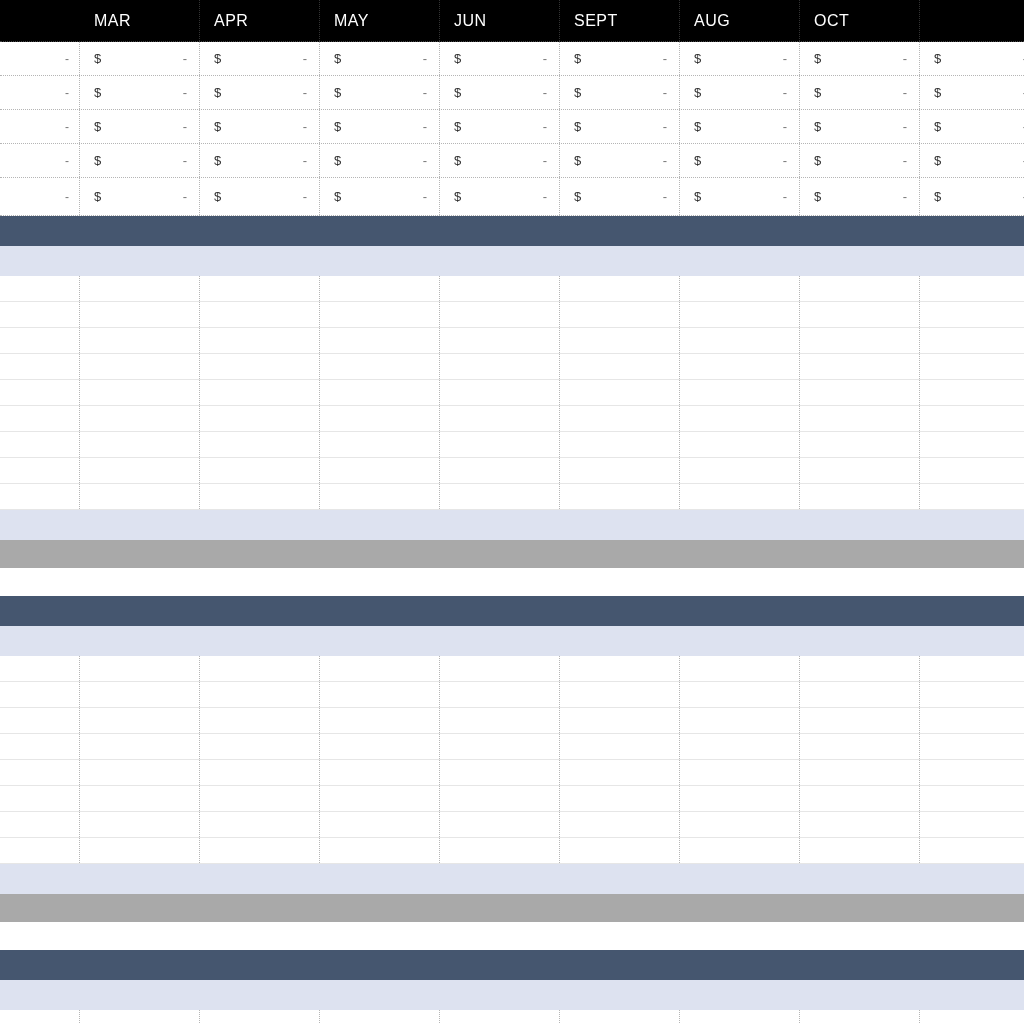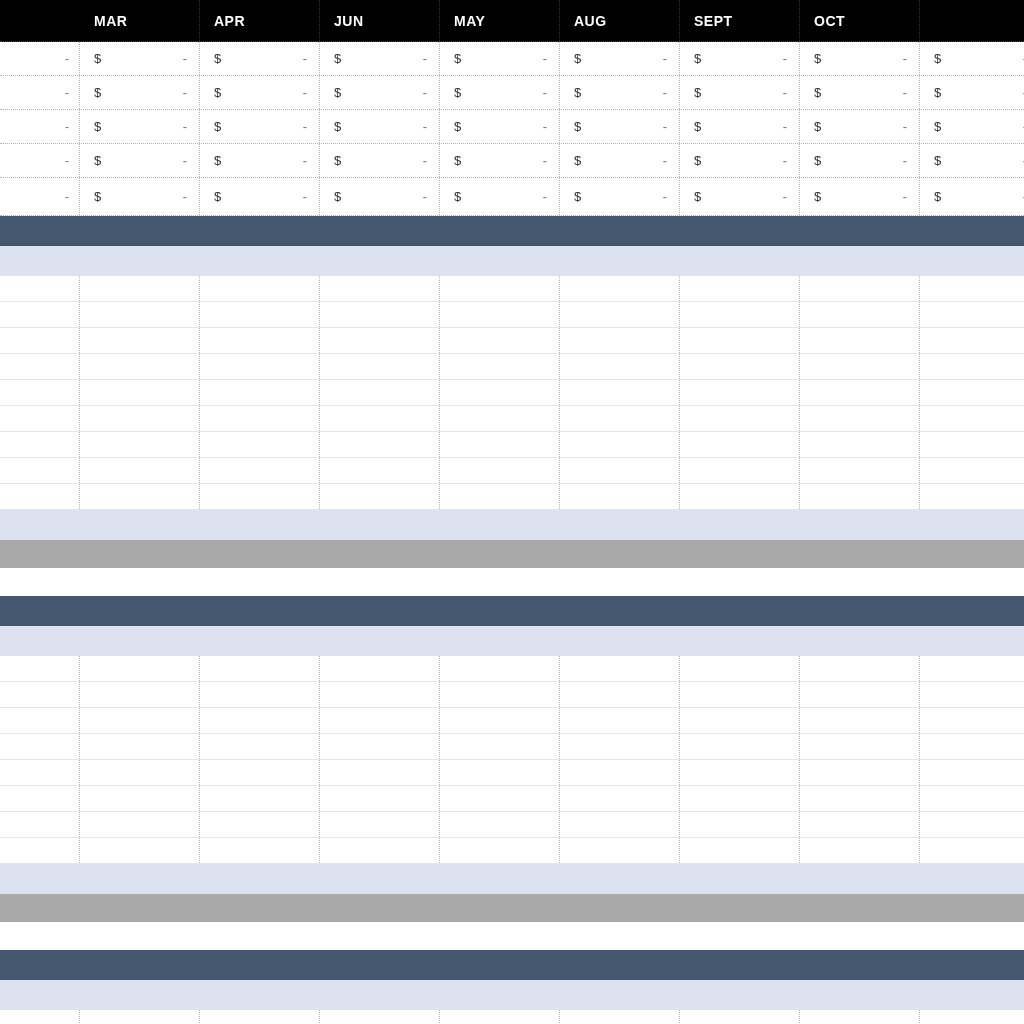--- a/index.html
+++ b/index.html
@@ -14,22 +14,22 @@
   }
   .hdr-row {
     display: flex;
     background: #000000;
     height: 42px;
     border-bottom: 1px dotted #444;
   }
   .hdr-cell {
     flex: 0 0 120px;
     color: #ffffff;
-    font-weight: 700;
-    font-size: 14px;
+    font-weight: 400;
+    font-size: 16px;
     letter-spacing: 0.5px;
     display: flex;
     align-items: center;
     padding-left: 14px;
     border-right: 1px dotted #333;
   }
   .hdr-lead { flex: 0 0 80px; background:#000000; }
 
   .data-row {
     display: flex;
@@ -78,24 +78,24 @@
 </style>
 </head>
 <body>
 
 <div class="sheet">
 
   <div class="hdr-row">
     <div class="hdr-lead"></div>
     <div class="hdr-cell">MAR</div>
     <div class="hdr-cell">APR</div>
+    <div class="hdr-cell">MAY</div>
     <div class="hdr-cell">JUN</div>
-    <div class="hdr-cell">MAY</div>
+    <div class="hdr-cell">SEPT</div>
     <div class="hdr-cell">AUG</div>
-    <div class="hdr-cell">SEPT</div>
     <div class="hdr-cell">OCT</div>
   </div>
 
   <div id="data-rows">
       <div class="data-row">
         <div class="lead-cell">
           <span class="dash">-</span>
         </div>
         <div class="data-cell">
           <span class="cur">$</span>

